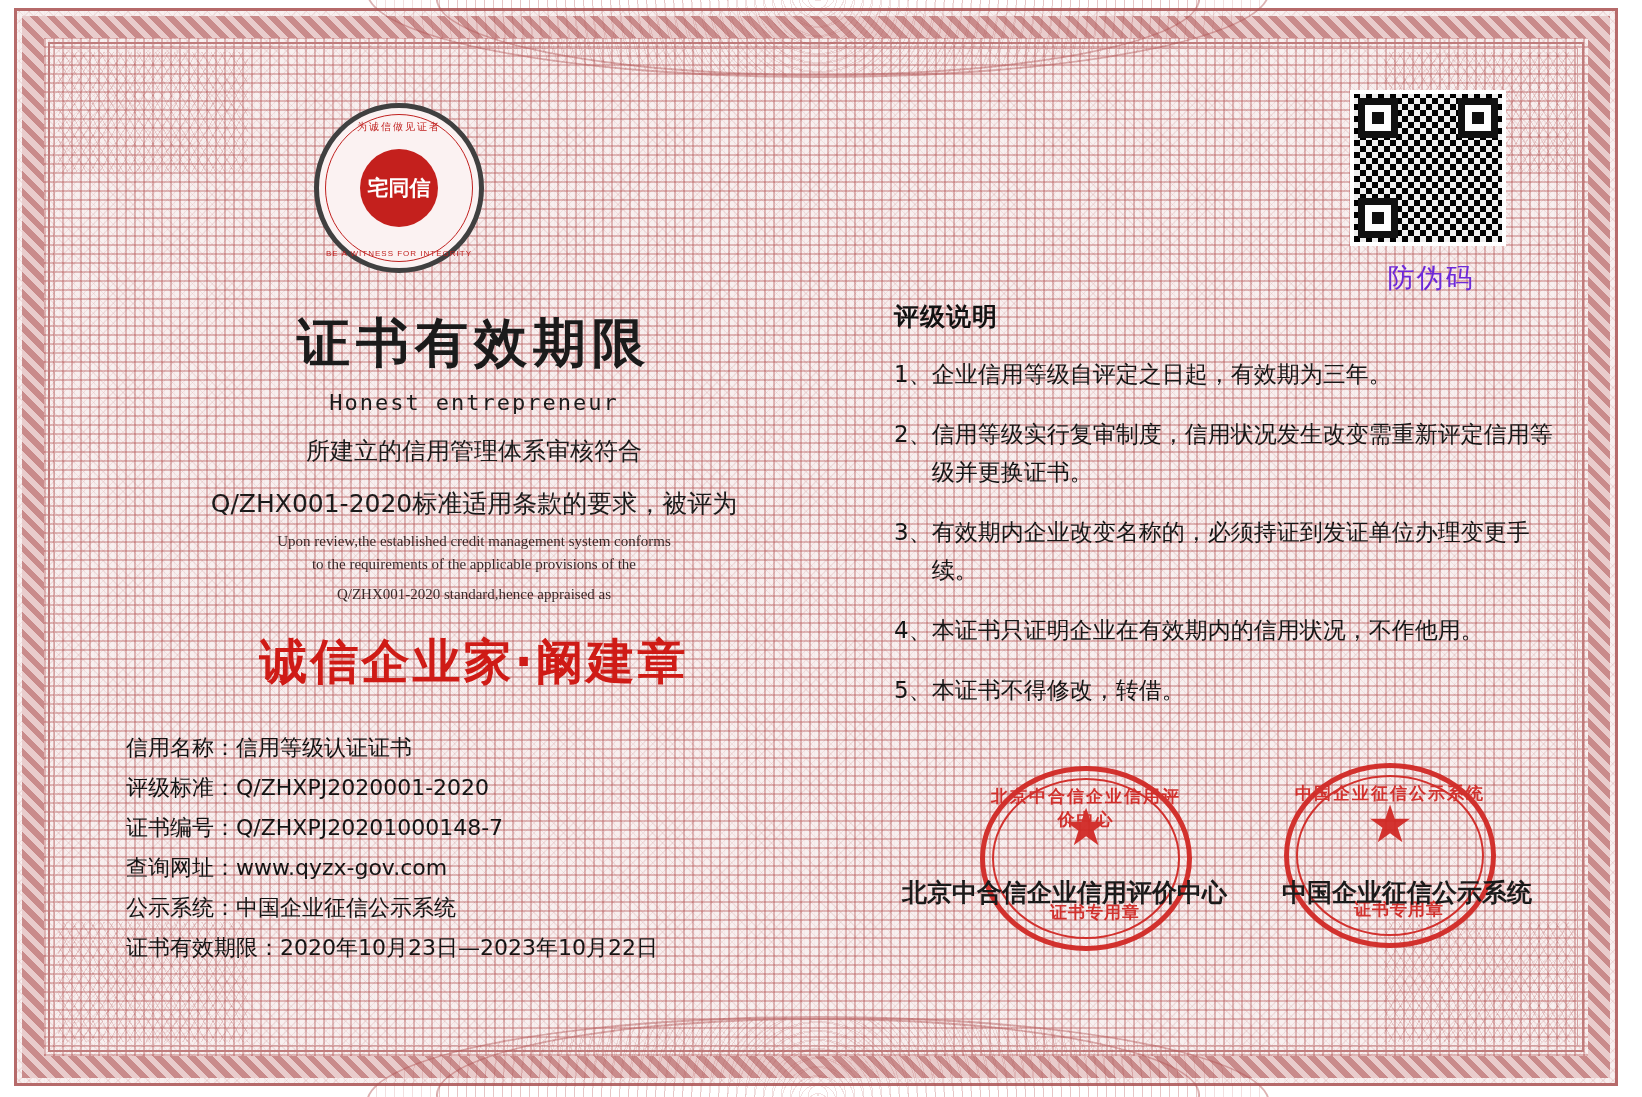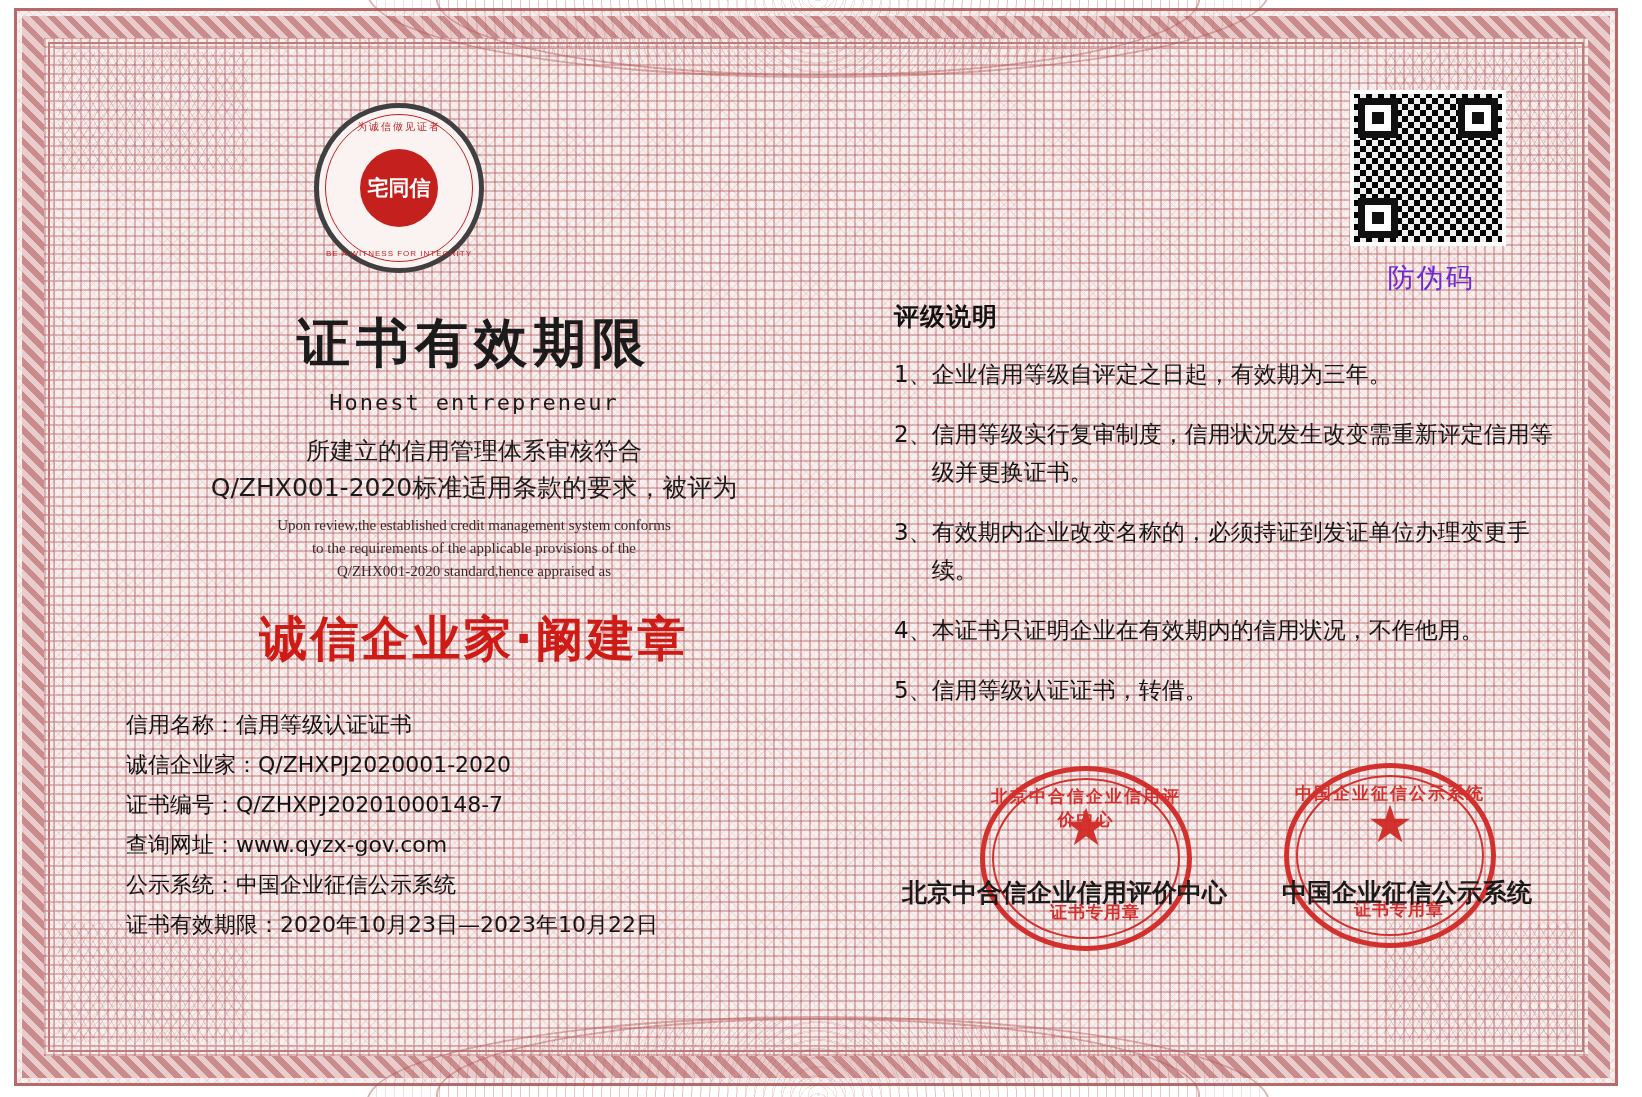--- a/index.html
+++ b/index.html
@@ -185,21 +185,21 @@
   }
   #conform1 {
     margin-top: 20px;
     text-align: center;
     font-size: 24px;
     color: #1b1b1b;
     font-family: "DejaVu Sans", sans-serif;
     margin-left: 60px;
   }
   #conform2 {
-    margin-top: 4px;
+    margin-top: 20px;
     text-align: center;
     font-size: 25px;
     color: #1b1b1b;
     font-family: "DejaVu Sans", sans-serif;
     margin-left: 60px;
   }
   .en-small {
     text-align: center;
     font-size: 15px;
     color: #3a2a2a;
@@ -400,29 +400,29 @@
       <div class="bottom-arc-text">BE A WITNESS FOR INTEGRITY</div>
     </div>
 
     <div id="left-col">
       <div id="title-cn">证书有效期限</div>
       <div id="title-en">Honest entrepreneur</div>
       <div id="conform1">所建立的信用管理体系审核符合</div>
       <div id="conform2">Q/ZHX001-2020标准适用条款的要求，被评为</div>
       <div class="en-small">Upon review,the established credit management system conforms</div>
       <div class="en-small" style="margin-top:0">to the requirements of the applicable provisions of the</div>
-      <div class="en-small" style="margin-top:0">Q/ZHX001-2020 standard,hence appraised as</div>
+      <div class="en-small" style="margin-top:7px">Q/ZHX001-2020 standard,hence appraised as</div>
       <div id="grade">诚信企业家·阚建章</div>
 
       <div id="info-list">
         <div class="info-row">
           <span class="lbl">信用名称：</span><span class="val">信用等级认证证书</span>
         </div>
         <div class="info-row">
-          <span class="lbl">诚信企业家：</span><span class="val">Q/ZHXPJ2020001-2020</span>
+          <span class="lbl">评级标准：</span><span class="val">Q/ZHXPJ2020001-2020</span>
         </div>
         <div class="info-row">
           <span class="lbl">证书编号：</span><span class="val">Q/ZHXPJ20201000148-7</span>
         </div>
         <div class="info-row">
           <span class="lbl">查询网址：</span><span class="val">www.qyzx-gov.com</span>
         </div>
         <div class="info-row">
           <span class="lbl">公示系统：</span><span class="val">中国企业征信公示系统</span>
         </div>
@@ -459,21 +459,21 @@
       <div class="note">
         <span class="idx">3、</span>
         <span class="txt">有效期内企业改变名称的，必须持证到发证单位办理变更手续。</span>
       </div>
       <div class="note">
         <span class="idx">4、</span>
         <span class="txt">本证书只证明企业在有效期内的信用状况，不作他用。</span>
       </div>
       <div class="note">
         <span class="idx">5、</span>
-        <span class="txt">信用等级认证证书，转借。</span>
+        <span class="txt">本证书不得修改，转借。</span>
       </div>
     </div>
 
     <div class="stamp" id="stamp-left">
       <div class="inner-ring"></div>
       <div class="arc-top">北京中合信企业信用评价中心</div>
       <div class="star">
           <span>★</span>
         </div>
       <div class="bottom-text">证书专用章</div>

